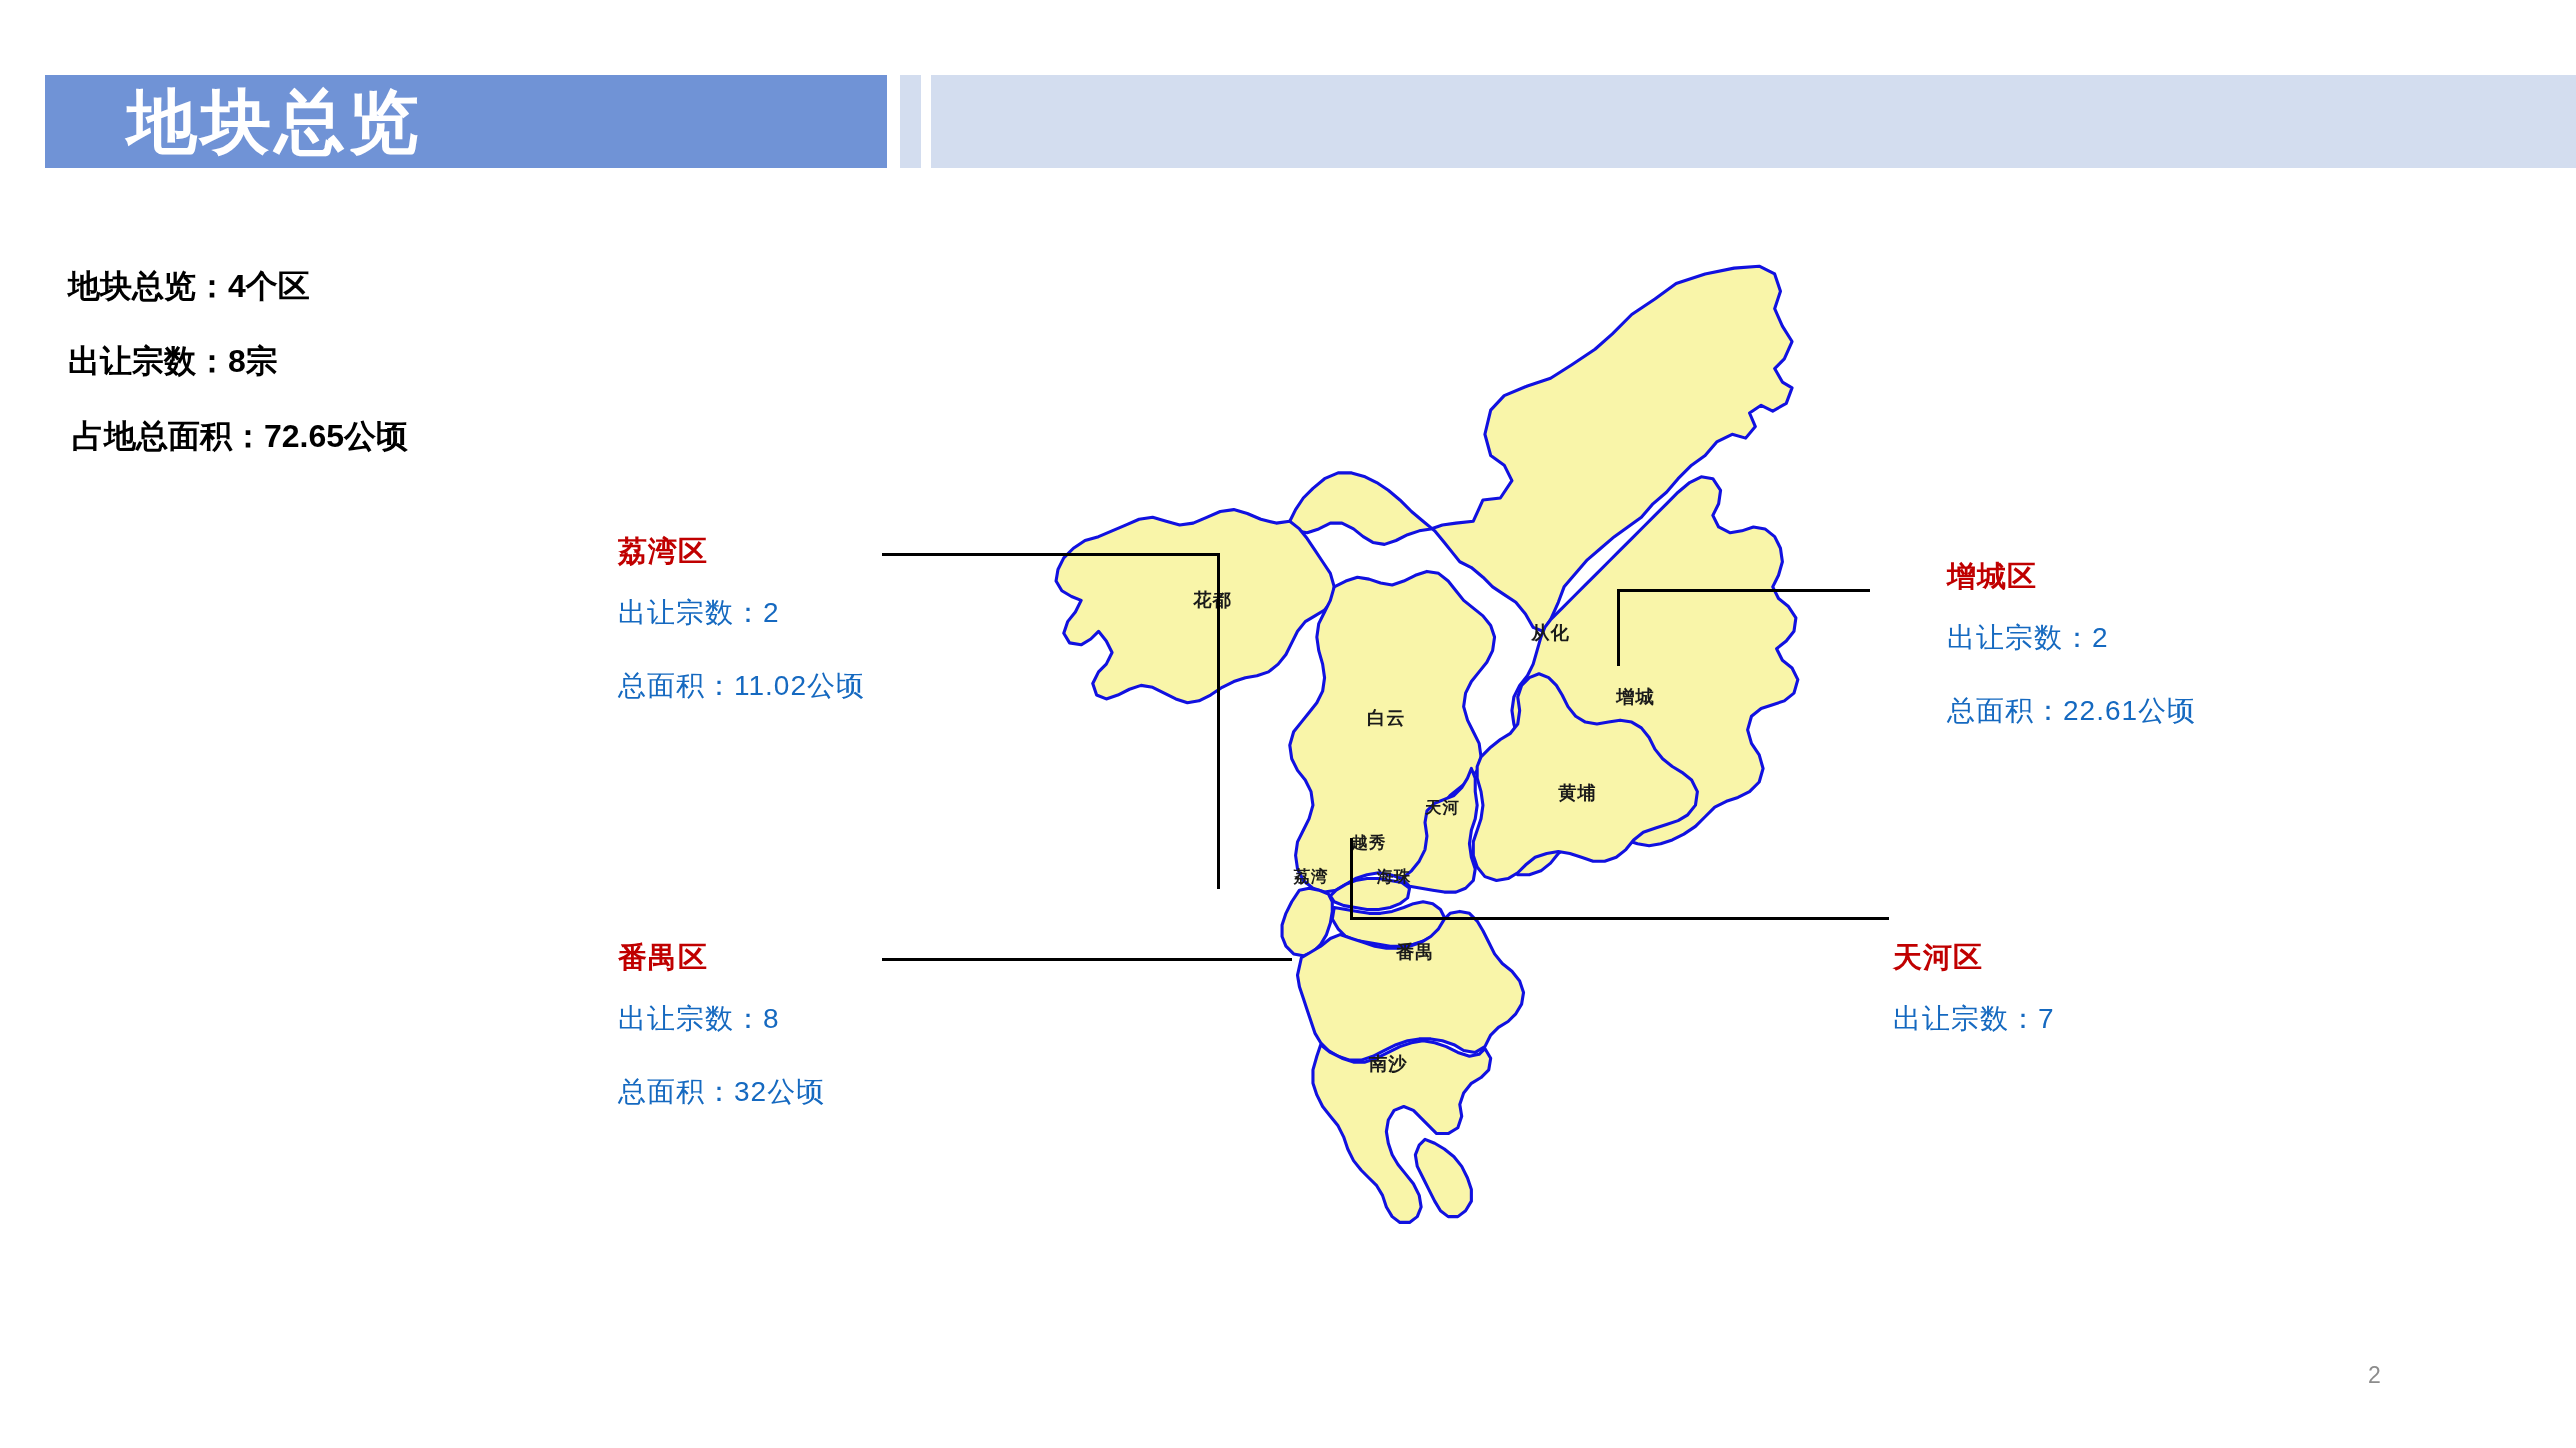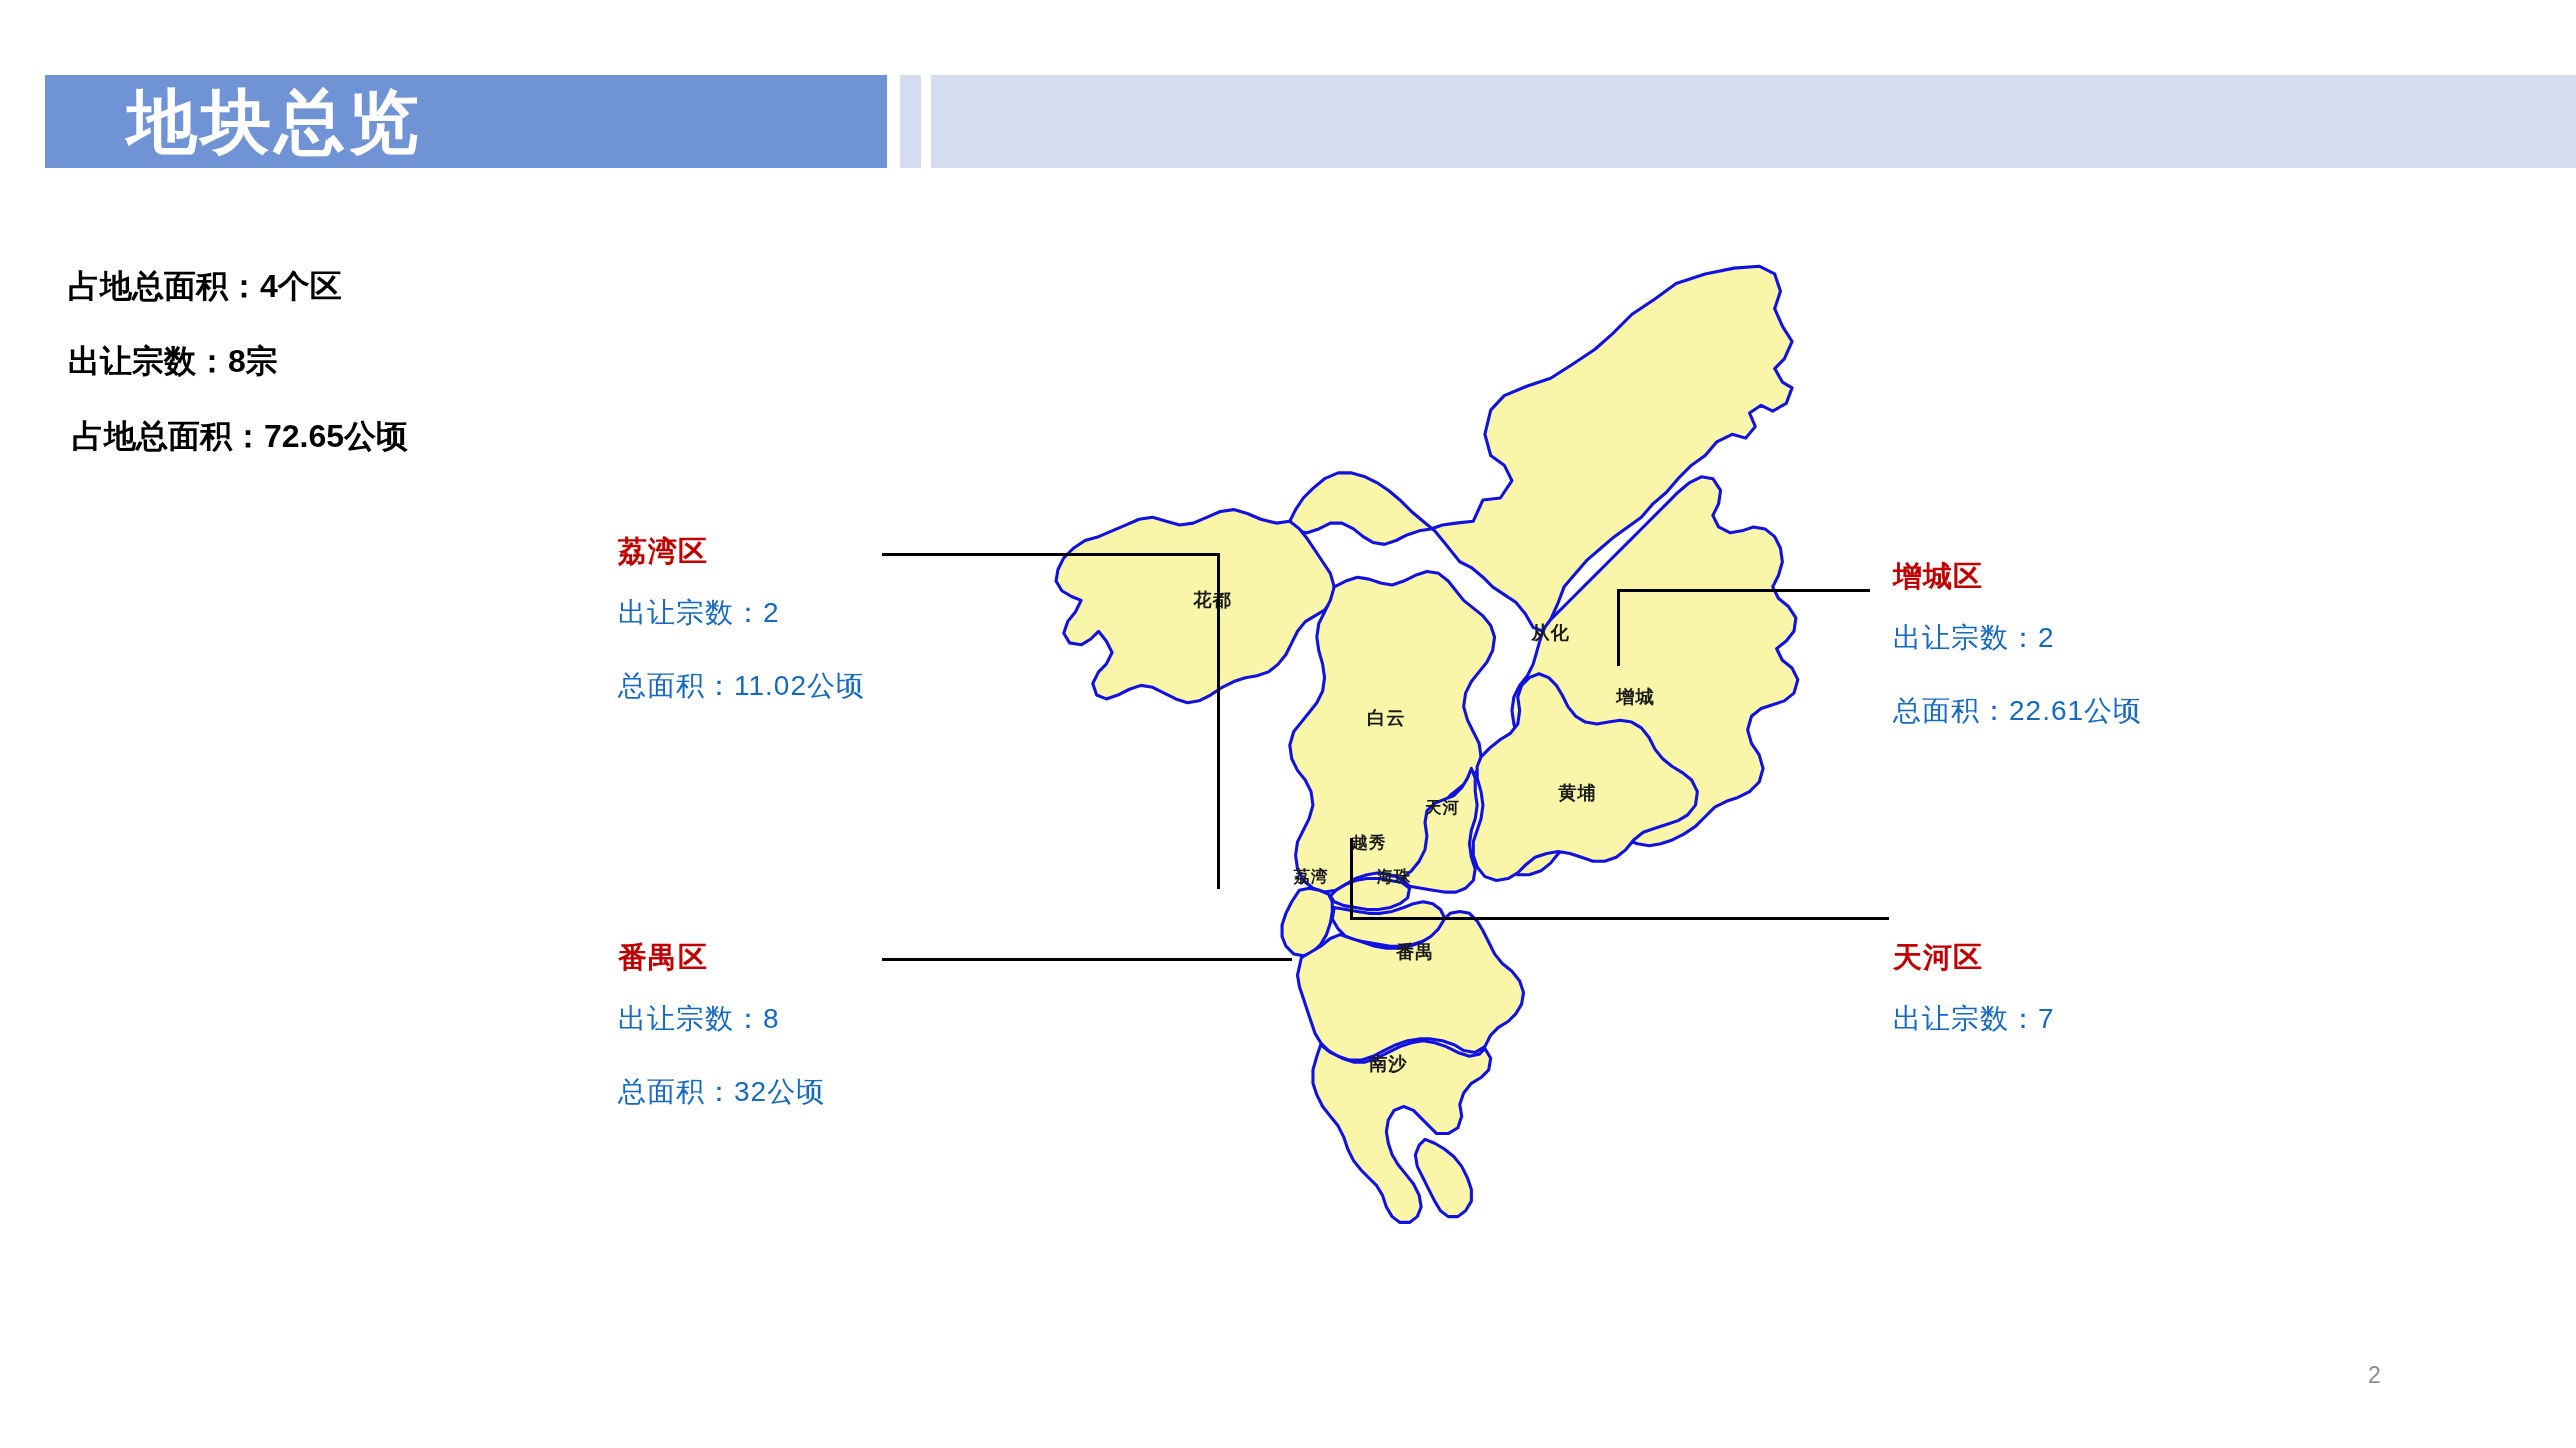--- a/index.html
+++ b/index.html
@@ -34,21 +34,21 @@
               font-weight:bold;letter-spacing:1px;}
   .dist-label.small{font-size:17px;}
 
   
   .callout{position:absolute;white-space:nowrap;}
   .callout .c-title{font-size:29px;font-weight:bold;color:#C00000;
                     line-height:50px;letter-spacing:1px;}
   .callout .c-row{font-size:28px;color:#1569C0;line-height:73px;
                   letter-spacing:1px;}
   #callout-liwan{left:618px;top:526px;}
-  #callout-zengcheng{left:1893px;top:551px;}
+  #callout-zengcheng{left:1947px;top:551px;}
   #callout-panyu{left:618px;top:932px;}
   #callout-tianhe{left:1893px;top:932px;}
 
   
   .lead{position:absolute;background:#000000;}
   .lead-h{height:2.9px;}
   .lead-v{width:2.9px;}
 
   
   #page-number{position:absolute;left:2355px;top:1362px;width:39px;
@@ -57,21 +57,21 @@
 </head>
 <body>
 
 <div id="header-band"></div>
 <div id="title-block"></div>
 <div id="title-text">地块总览</div>
 <div id="header-sep"></div>
 <div id="header-fill"></div>
 
 <div id="summary">
-  <div class="summary-line">占地总面积：4个区</div>
+  <div class="summary-line">地块总览：4个区</div>
   <div class="summary-line">出让宗数：8宗</div>
   <div class="summary-line indent">占地总面积：72.65公顷</div>
 </div>
 
 <div id="map-wrap">
 <svg viewBox="0 0 850 1060" xmlns="http://www.w3.org/2000/svg">
 
   <path class="dist-path" d="M460,290 L470,268 L488,266 L500,248 L492,232 L478,222 L472,200 L478,175 L492,160
            L516,150 L540,142 L562,128 L586,112 L604,96 L624,76 L648,60 L670,44 L700,34
            L730,28 L756,26 L772,34 L778,52 L772,70 L780,88 L790,104 L782,122 L772,132

